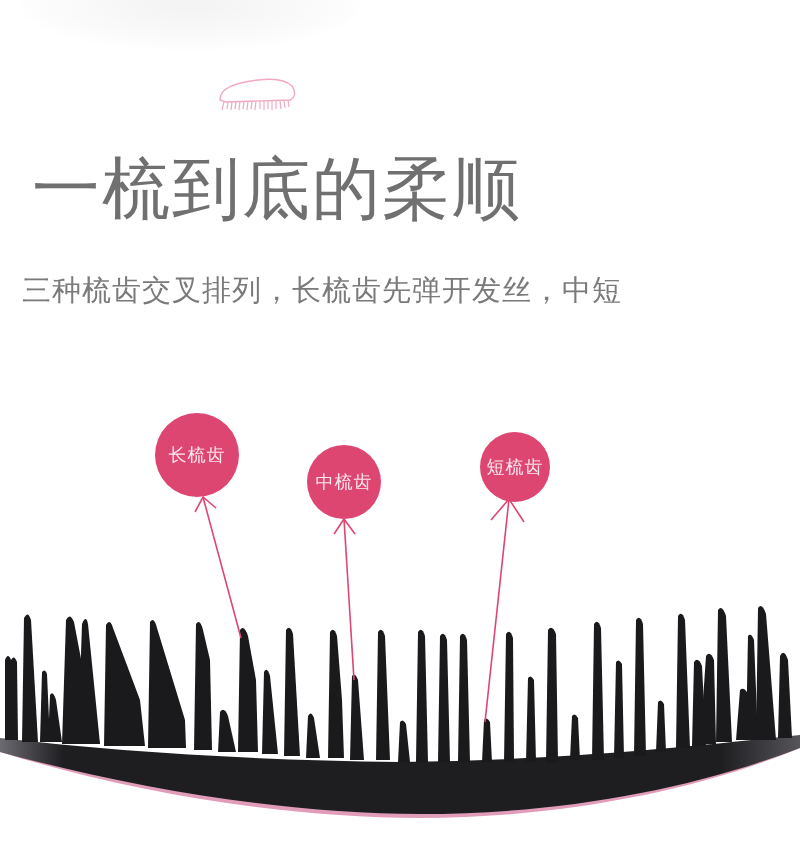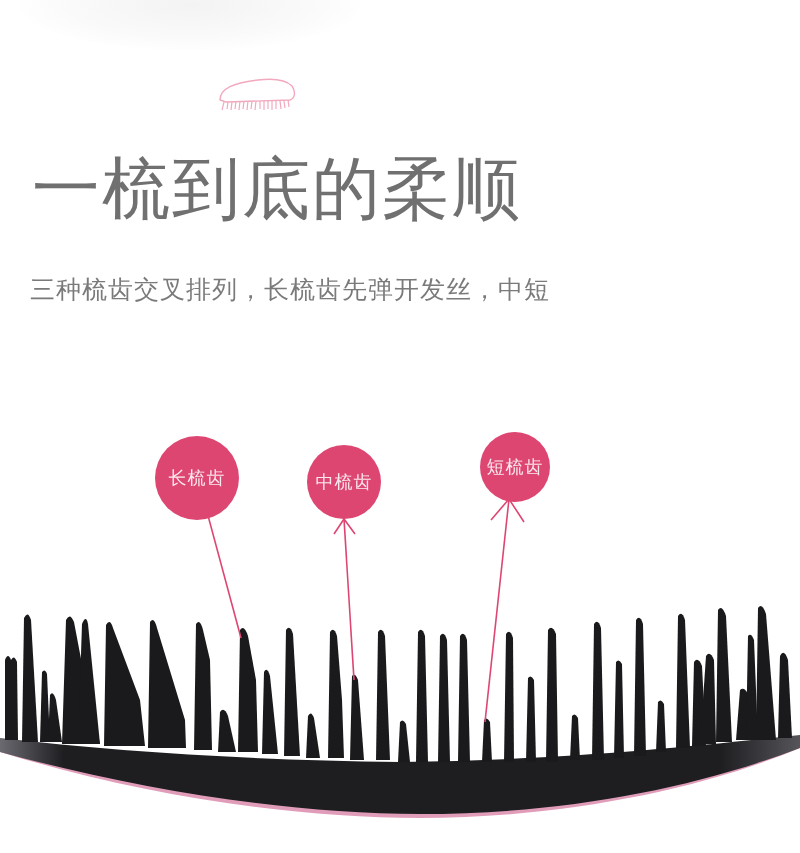--- a/index.html
+++ b/index.html
@@ -13,22 +13,22 @@
       border-radius: 50%;
       background: radial-gradient(ellipse at center, #f3f3f3 0%, #fafafa 50%, rgba(255,255,255,0) 75%);
     }
     .brush-icon { position: absolute; left: 216px; top: 76px; width: 82px; height: 40px; }
     .headline {
       position: absolute; left: 32px; top: 154px;
       font-size: 68px; line-height: 70px; color: #707070;
       letter-spacing: 2px; white-space: nowrap;
     }
     .desc {
-      position: absolute; left: 30px; top: 266px; width: 640px;
-      font-size: 25px; line-height: 48px; color: #7a7a7a; letter-spacing: 1px;
+      position: absolute; left: 22px; top: 266px; width: 640px;
+      font-size: 29px; line-height: 48px; color: #7a7a7a; letter-spacing: 1px;
     }
     .desc p { margin: 0; white-space: nowrap; }
     .diagram { position: absolute; left: 0; top: 0; width: 800px; height: 853px; }
     .badge {
       position: absolute; border-radius: 50%; background: #de4672;
       color: #fbe8ee; display: flex; align-items: center; justify-content: center;
       font-size: 18px; letter-spacing: 1px; white-space: nowrap;
     }
   </style>
 </head>
@@ -123,21 +123,21 @@
   <g stroke="#de4672" stroke-width="1.6" fill="none">
     <line x1="203" y1="497" x2="241" y2="638"></line>
     <polyline points="195,512 203,497 216,508"></polyline>
     <line x1="344" y1="519" x2="354" y2="680"></line>
     <polyline points="334,534 344,519 355,534"></polyline>
     <line x1="509" y1="499" x2="485" y2="722"></line>
     <polyline points="491,520 509,499 524,522"></polyline>
   </g>
 </svg>
 
-<div class="badge" style="left:155px; top:436px; width:84px; height:84px;font-family:Liberation Mono, monospace;">
+<div class="badge" style="left:155px; top:413px; width:84px; height:84px;font-family:Liberation Mono, monospace;">
   <span>长梳齿</span>
 </div>
 <div class="badge" style="left:307px; top:445px; width:74px; height:74px;text-align:right;">
   <span>中梳齿</span>
 </div>
 <div class="badge" style="left:480px; top:432px; width:70px; height:70px;">
   <span>短梳齿</span>
 </div>
 
 </body></html>

